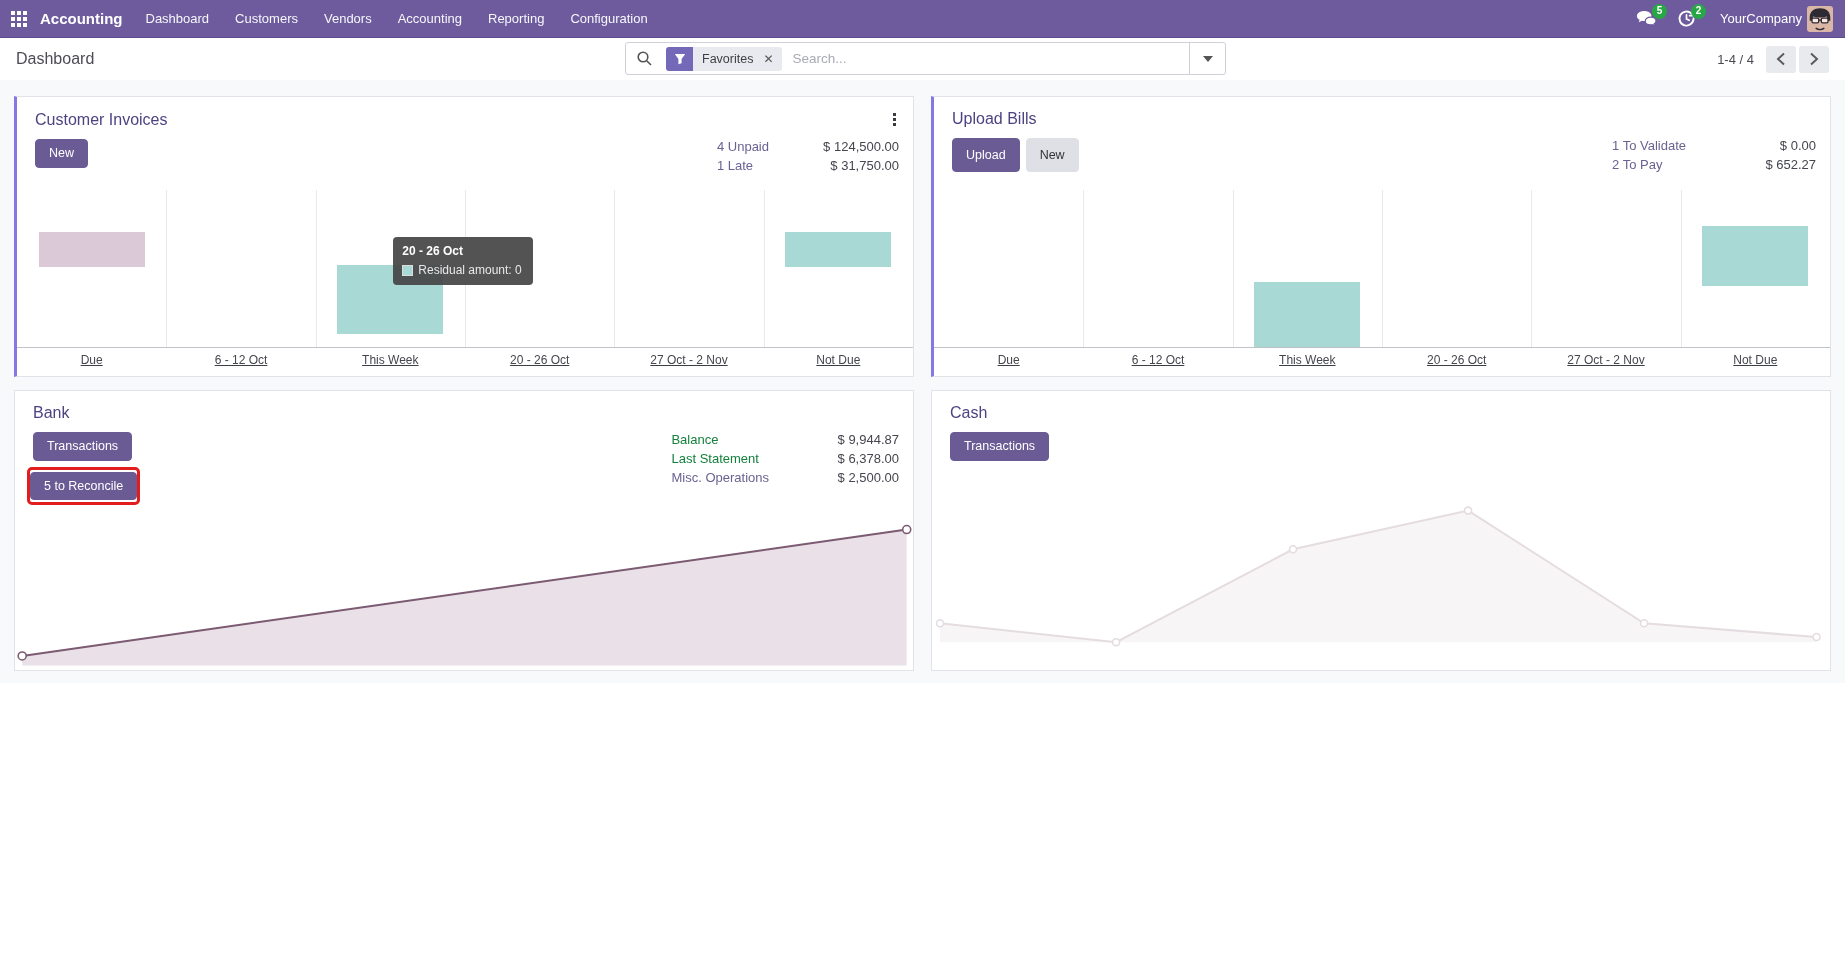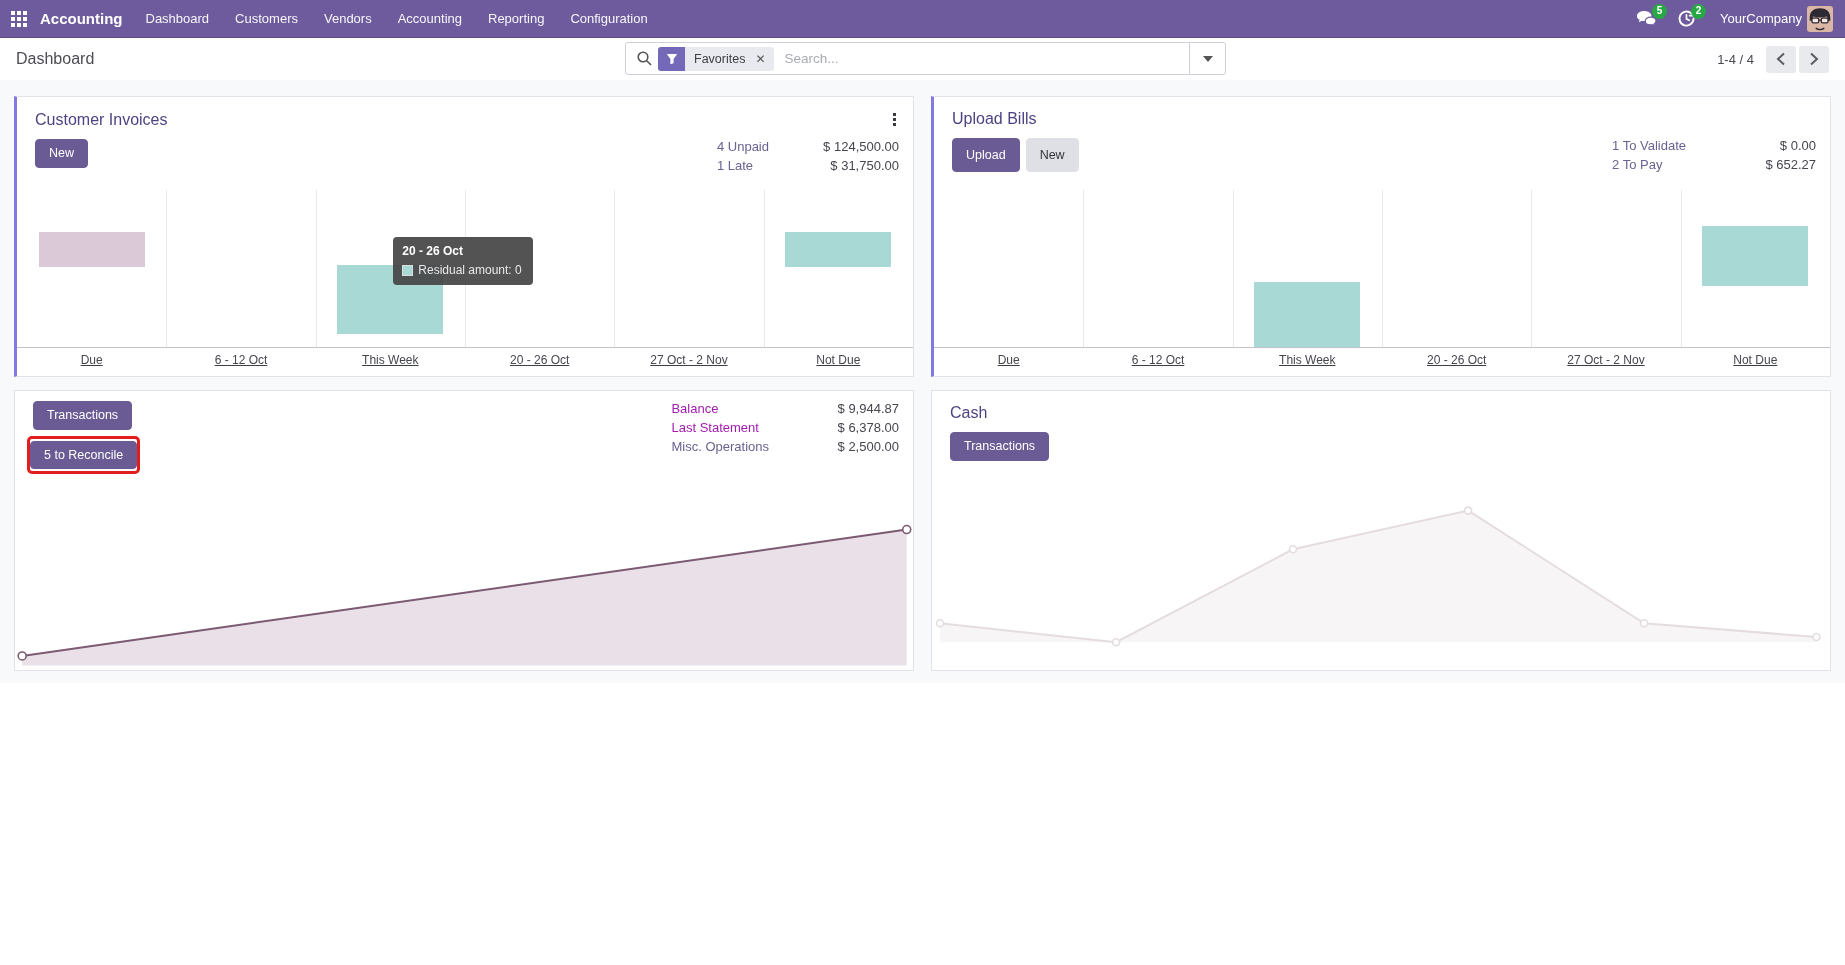--- a/index.html
+++ b/index.html
@@ -34,21 +34,21 @@
 
   
   .control-panel { height:42px; background:#fff; position:relative; display:flex; align-items:center; padding:0 16px; }
   .breadcrumb-title { font-size:16px; color:#4c4c54; }
   .search-box {
     position:absolute; left:625px; top:4px; width:601px; height:33px;
     border:1px solid #cfd0d9; border-radius:3px; background:#fff;
     display:flex; align-items:center;
   }
   .search-glass { margin:0 5px 0 10px; display:flex; }
-  .facet { display:flex; align-items:stretch; height:24px; border-radius:3px; overflow:hidden; margin-right:8px; font-size:12.5px; }
+  .facet { display:flex; align-items:stretch; height:24px; border-radius:3px; overflow:hidden; margin-right:8px; font-size:12.5px;margin-left:8px; }
   .facet-funnel { width:27px; background:#7468b8; display:flex; align-items:center; justify-content:center; }
   .facet-label { background:#e9eaef; color:#3c3f46; display:flex; align-items:center; padding:0 8px 0 9px; }
   .facet-close { background:#e9eaef; color:#555; display:flex; align-items:center; padding:0 9px 0 2px; cursor:pointer; font-size:12px; }
   .search-input { flex:1; border:none; outline:none; font-size:13.5px; color:#3c3f46; font-family:inherit; min-width:40px; }
   .search-input::placeholder { color:#a9abb4; }
   .search-toggle { width:36px; align-self:stretch; border-left:1px solid #cfd0d9; display:flex; align-items:center; justify-content:center; cursor:pointer; }
   .caret-down { width:0; height:0; border-left:5px solid transparent; border-right:5px solid transparent; border-top:6px solid #555; }
   .pager { margin-left:auto; display:flex; align-items:center; }
   .pager-range { font-size:13px; color:#4a4a52; margin-right:12px; }
   .pager-btn { width:30px; height:27px; background:#e8eaee; border:none; border-radius:3px; display:flex; align-items:center; justify-content:center; cursor:pointer; }
@@ -71,21 +71,21 @@
   .btn-row { display:flex; gap:6px;border-radius:7px; }
   .btn {
     font-family:inherit; font-size:12.5px; padding:7px 13px; border-radius:4px;
     border:1px solid transparent; cursor:pointer; line-height:1;
   }
   .btn-primary { background:#6b5b95; border-color:#6b5b95; color:#fff; }
   .btn-secondary { background:#dfe0e5; border-color:#dfe0e5; color:#33343a; }
   .annotation-box { border:3px solid #e21d1d; border-radius:5px; padding:2px 0; margin-left:-6px; }
   .stats { display:grid; grid-template-columns:auto auto; column-gap:30px; row-gap:4px; font-size:13px; align-content:start; cursor:pointer; }
   .stat-label { color:#6b6292; text-align:left; }
-  .stat-label.plain { color:#a21caf; }
+  .stat-label.plain { color:#15803d; }
   .stat-value { color:#45464e; text-align:right; min-width:100px; }
 
   
   .bar-chart { margin-top:auto; position:relative;text-decoration:underline; }
   .bar-plot { position:relative; height:157px; }
   .gridline { position:absolute; top:0; bottom:0; width:1px; background:#e9e9ec; }
   .bar { position:absolute; }
   .axis-labels { display:flex; border-top:1px solid #c2c3c9; }
   .axis-labels span { flex:1; text-align:center; font-size:12px; color:#45464e; padding:5px 0 9px 0; }
   .chart-tooltip {
@@ -285,20 +285,23 @@
             <span>6 - 12 Oct</span>
             <span>This Week</span>
             <span>20 - 26 Oct</span>
             <span>27 Oct - 2 Nov</span>
             <span>Not Due</span>
           </div>
       </div>
     </section>
 
     <section class="card">
+      <div class="card-header">
+        <span class="card-title">Bank</span>
+      </div>
       <div class="card-body">
         <div class="btn-col">
           <button class="btn btn-primary">Transactions</button>
           <span class="annotation-box">
             <button class="btn btn-primary">5 to Reconcile</button>
           </span>
         </div>
         <div class="stats">
           <span class="stat-label plain">Balance</span>
           <span class="stat-value">$ 9,944.87</span>

